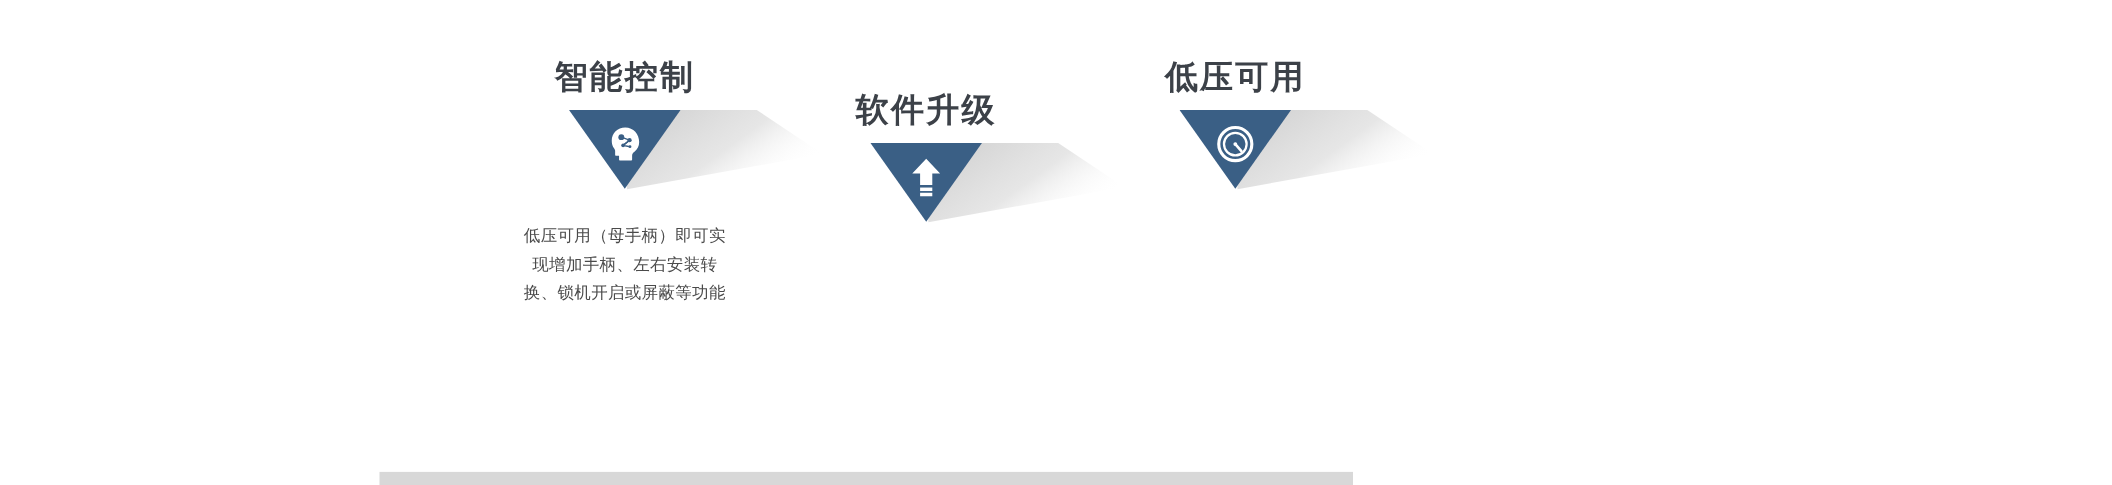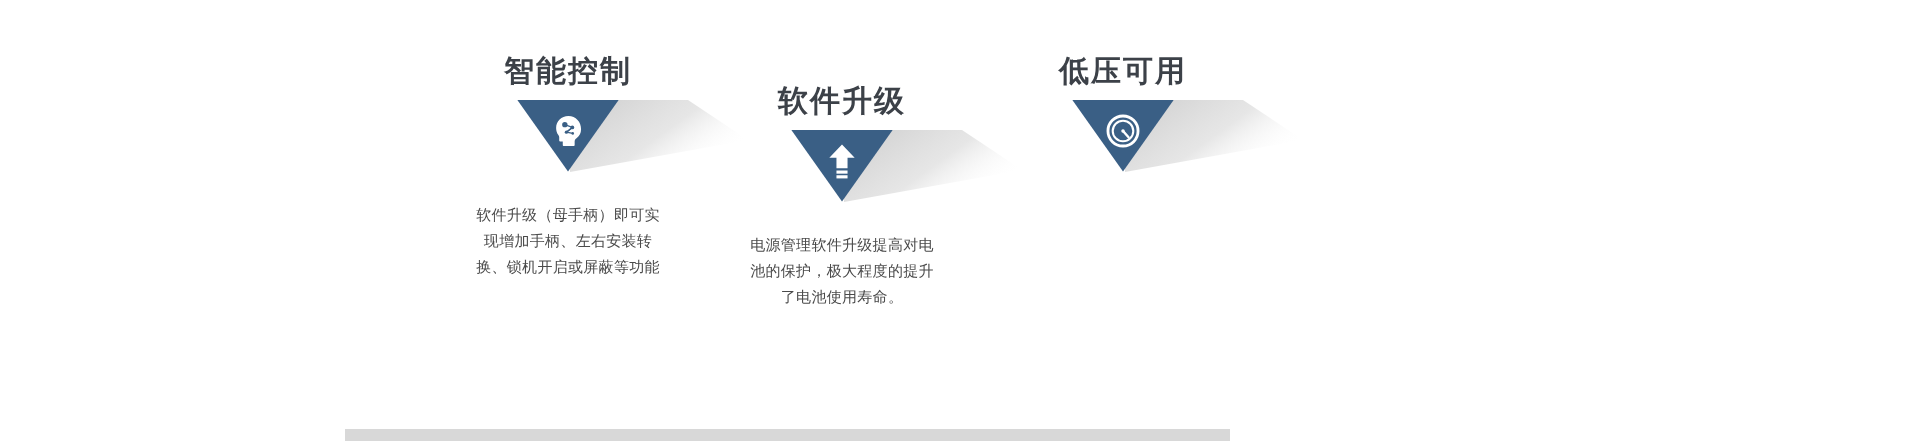--- a/index.html
+++ b/index.html
@@ -134,21 +134,21 @@
           <path fill="#ffffff" d="M24.5 5C15.6 5 9 11.6 9 20.2c0 3.6 1 6.3 2.6 8.6 0.9 1.3 1.3 2.1 1.3 3.2v4.1c0 0.7 0.5 1.2 1.2 1.2h3.3v4.3c0 0.7 0.6 1.3 1.3 1.3h12.4c0.7 0 1.3-0.6 1.3-1.3v-4.3c0-2.2 0.9-3.3 2.7-4.6 3.4-2.5 5.4-6.2 5.4-11C40.5 12.6 34 5 24.5 5z"></path>
           <circle cx="20" cy="16" r="3.4" fill="#3a5f85"></circle>
           <circle cx="29.5" cy="19.5" r="2.4" fill="#3a5f85"></circle>
           <circle cx="22" cy="25.5" r="2.1" fill="#3a5f85"></circle>
           <circle cx="30" cy="27" r="1.6" fill="#3a5f85"></circle>
           <path d="M20 16 L29.5 19.5 L22 25.5 L30 27" stroke="#3a5f85" stroke-width="1.6" fill="none"></path>
           <path d="M29.5 19.5 L22 25.5" stroke="#3a5f85" stroke-width="1.6" fill="none"></path>
         </svg>
       </div>
 
-      <div class="feature-desc">软件升级（母手柄）即可实现增加手柄、左右安装转换、锁机开启或屏蔽等功能</div>
+      <div class="feature-desc">低压可用（母手柄）即可实现增加手柄、左右安装转换、锁机开启或屏蔽等功能</div>
     </div>
 
     <div class="feature" id="feat-1" style="left: 692px; margin-top: 30px;">
       <div class="feature-title">软件升级</div>
 
       <div class="badge-wrap">
         <svg class="badge-shadow" viewBox="0 0 210 190">
           <defs>
             <linearGradient id="shgrad1" x1="0" y1="0" x2="1" y2="0.55">
               <stop offset="0%" stop-color="#c9c9c9" stop-opacity="0.95"></stop>
@@ -159,21 +159,20 @@
           <polygon points="0,0 120,0 180,40 2,72" fill="url(#shgrad1)"></polygon>
         </svg>
         <div class="badge-triangle"></div>
         <svg class="badge-icon" viewBox="0 0 48 48">
           <path fill="#ffffff" d="M24 3 L40 20 L31 20 L31 33 L17 33 L17 20 L8 20 Z"></path>
           <rect x="17" y="36" width="14" height="4" fill="#ffffff"></rect>
           <rect x="17" y="42" width="14" height="4" fill="#ffffff"></rect>
         </svg>
       </div>
 
-      <div class="feature-desc">电源管理软件升级提高对电池的保护，极大程度的提升了电池使用寿命。</div>
     </div>
 
     <div class="feature" id="feat-2" style="left: 973px;">
       <div class="feature-title">低压可用</div>
 
       <div class="badge-wrap">
         <svg class="badge-shadow" viewBox="0 0 210 190">
           <defs>
             <linearGradient id="shgrad2" x1="0" y1="0" x2="1" y2="0.55">
               <stop offset="0%" stop-color="#c9c9c9" stop-opacity="0.95"></stop>

